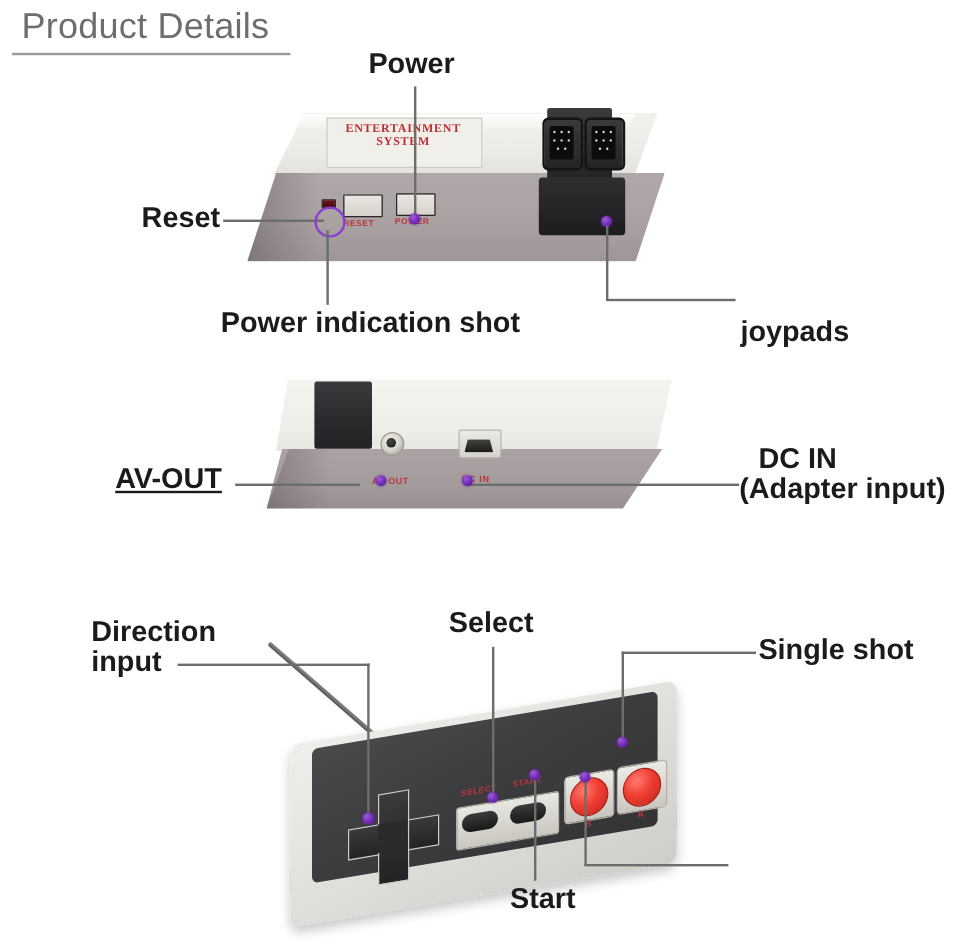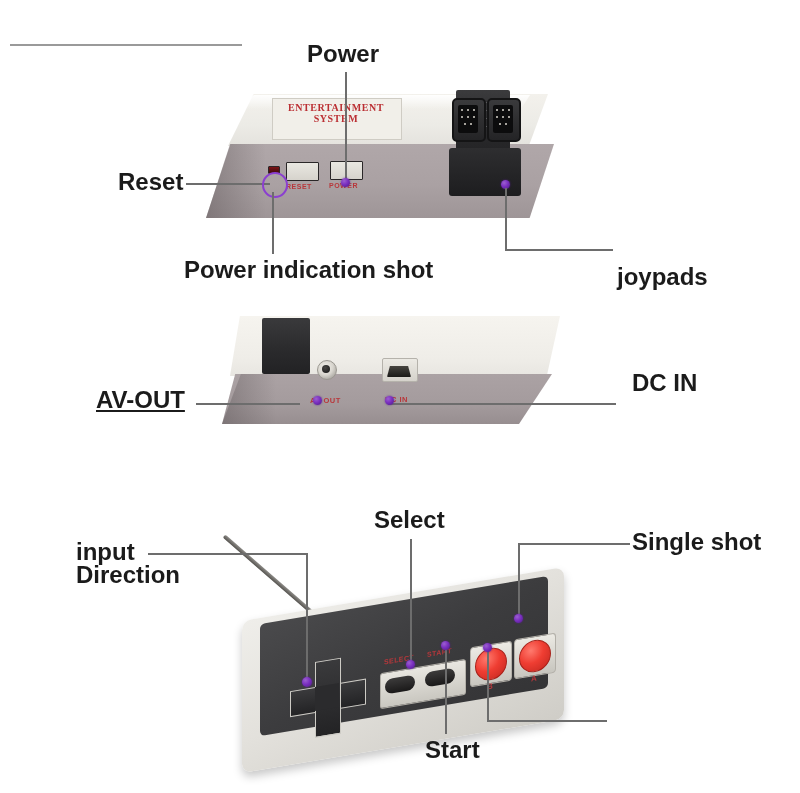--- a/index.html
+++ b/index.html
@@ -238,20 +238,21 @@
     background:linear-gradient(180deg,#8e8c88,#55534f);
     transform:rotate(41deg);transform-origin:left center;
     border-radius:2px;
   }
 </style>
 </head>
 <body>
 
 <div id="stage">
 
+  <div class="page-title">Product Details</div>
   <div class="title-rule"></div>
 
   <div id="console-front">
     <div class="cf-top"></div>
     <div class="cf-topsheen"></div>
     <div class="cf-body"></div>
     <div class="cf-bodyshade"></div>
 
     <div class="cf-plate"></div>
     <div class="cf-brand">
@@ -354,24 +355,25 @@
   <div class="lbl sz24" style="left:617px;top:255px;margin-top:10px;">joypads</div>
   <div class="pdot" style="left:501px;top:180px;width:9px;height:9px;"></div>
   <div class="ld v" style="left:505px;top:188px;height:62px;"></div>
   <div class="ld h" style="left:505px;top:249px;width:108px;"></div>
 
   <div class="lbl sz24" style="left:96px;top:388px;text-decoration:underline;">AV-OUT</div>
   <div class="ld h" style="left:196px;top:403px;width:104px;"></div>
   <div class="pdot" style="left:313px;top:396px;width:9px;height:9px;"></div>
 
   <div class="lbl sz24" style="left:632px;top:371px;">DC IN</div>
+  <div class="lbl sz24" style="left:616px;top:396px;">(Adapter input)</div>
   <div class="ld h" style="left:388px;top:403px;width:228px;"></div>
   <div class="pdot" style="left:385px;top:396px;width:9px;height:9px;"></div>
 
-  <div class="lbl sz24" style="left:76px;top:515px;margin-top:48px;">Direction</div>
+  <div class="lbl sz24" style="left:76px;top:515px;">Direction</div>
   <div class="lbl sz24" style="left:76px;top:540px;">input</div>
   <div class="ld h" style="left:148px;top:553px;width:160px;"></div>
   <div class="ld v" style="left:306px;top:553px;height:128px;"></div>
   <div class="pdot" style="left:302px;top:677px;width:10px;height:10px;"></div>
 
   <div class="lbl sz24" style="left:374px;top:508px;">Select</div>
   <div class="ld v" style="left:410px;top:539px;height:125px;"></div>
   <div class="pdot" style="left:406px;top:660px;width:9px;height:9px;"></div>
 
   <div class="lbl sz24" style="left:425px;top:738px;">Start</div>

